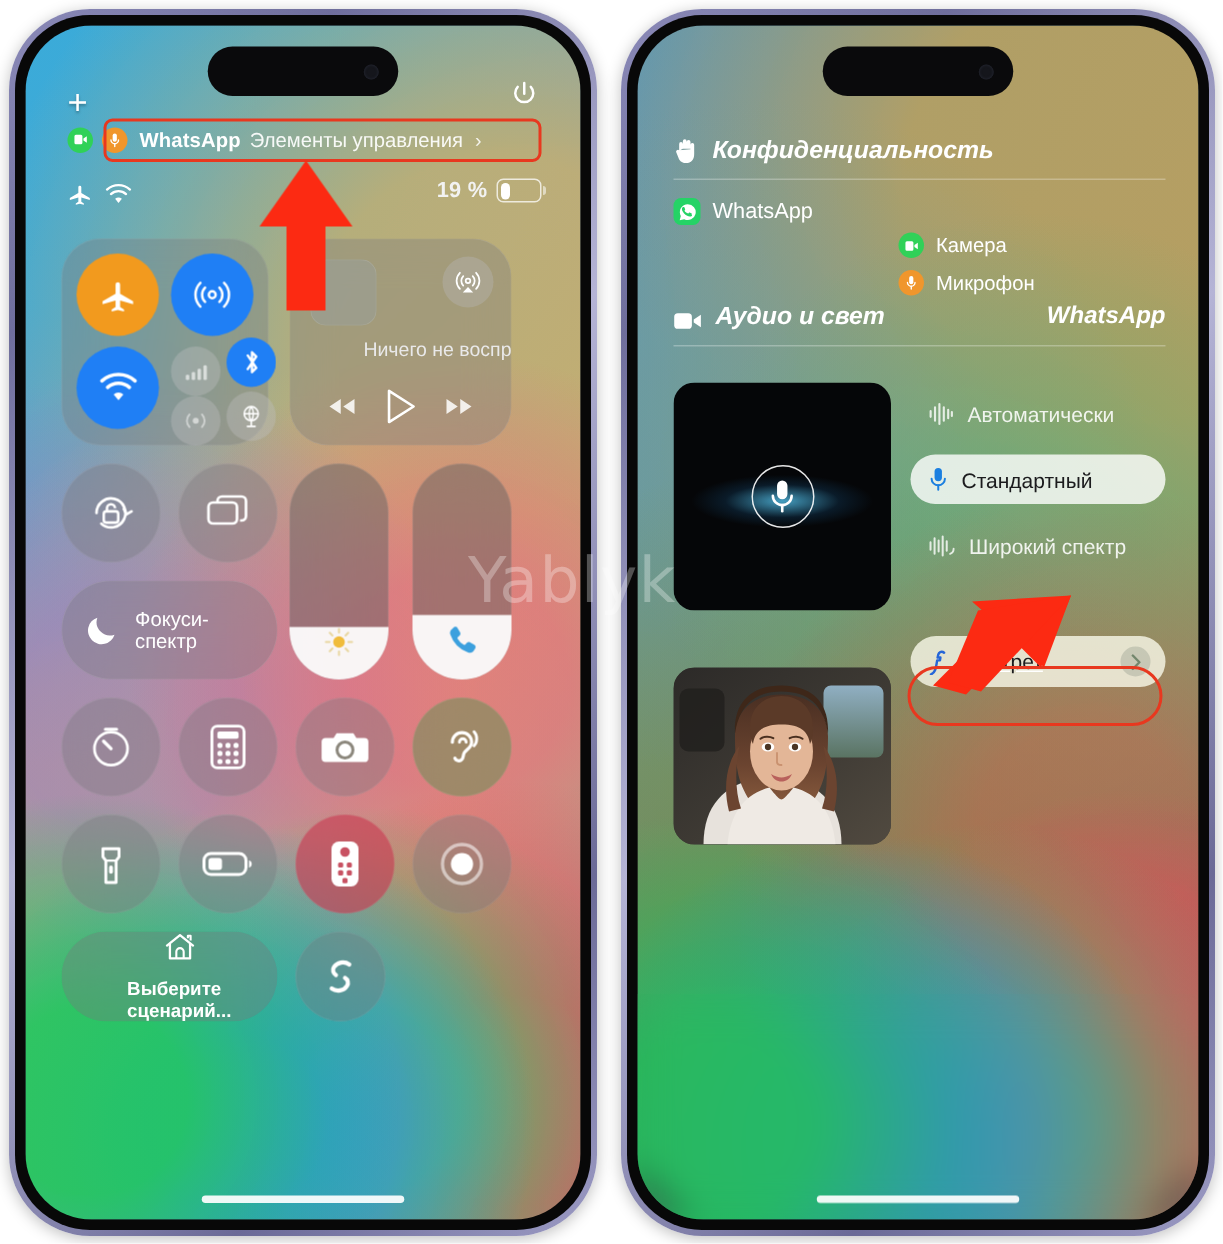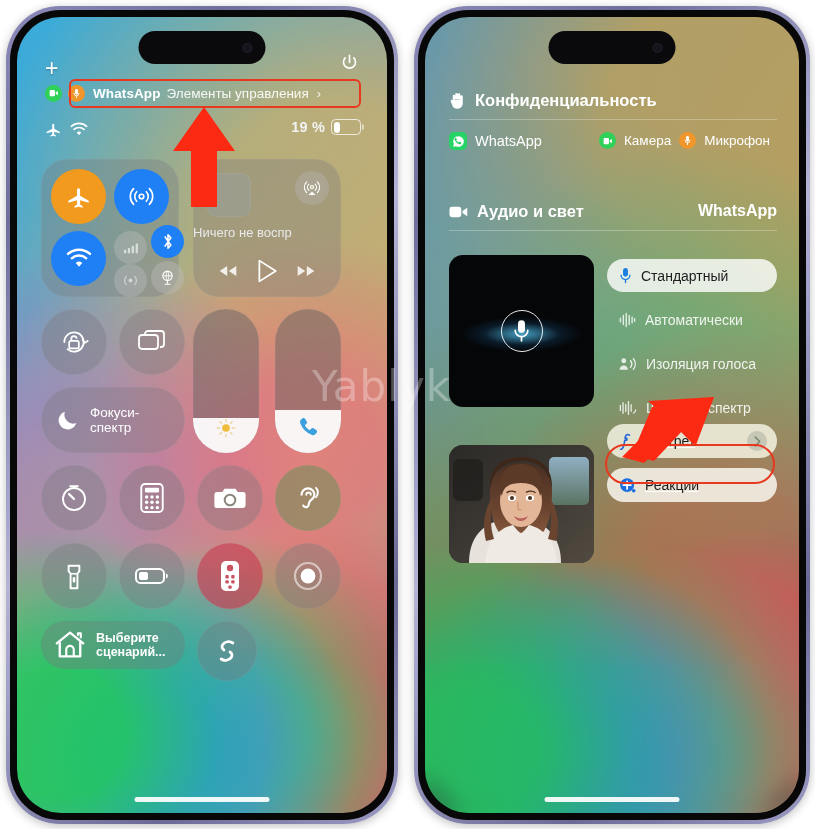--- a/index.html
+++ b/index.html
@@ -103,57 +103,57 @@
   .c-on-orange{background:#f29a1e;}
   .c-on-blue{background:#1f7ff5;}
   .c-off{background:rgba(190,190,195,.36);}
   .c-bt{background:#1f7ff5;}
 
   .media{left:152px;top:0;width:148px;height:138px;}
   .media .art{position:absolute;left:14px;top:14px;width:44px;height:44px;border-radius:10px;
               background:rgba(150,160,170,.35);box-shadow:inset 0 0 0 .5px rgba(255,255,255,.12);}
   .media .airplay{position:absolute;right:12px;top:12px;width:34px;height:34px;border-radius:50%;
                   background:rgba(190,190,195,.30);display:flex;align-items:center;justify-content:center;}
-  .media .mtitle{position:absolute;left:0;right:0;top:66px;text-align:left;font-size:13px;color:#e9e9ea;}
+  .media .mtitle{position:absolute;left:0;right:0;top:66px;text-align:right;font-size:13px;color:#e9e9ea;}
   .media .mctr{position:absolute;left:0;right:0;bottom:14px;display:flex;align-items:center;justify-content:space-around;padding:0 16px;}
 
   .rot{left:0;top:150px;width:66px;height:66px;}
   .mirror{left:78px;top:150px;width:66px;height:66px;}
   .focus{left:0;top:228px;width:144px;height:66px;border-radius:33px;display:flex;align-items:center;gap:10px;padding-left:14px;box-sizing:border-box;}
   .focus .ftxt{font-size:13.5px;line-height:15px;font-weight:500;color:#fff;}
 
   .slider{position:absolute;width:66px;height:144px;border-radius:33px;overflow:hidden;
           background:rgba(90,95,95,.45);backdrop-filter:blur(14px);-webkit-backdrop-filter:blur(14px);
           box-shadow:inset 0 0 0 .5px rgba(255,255,255,.10);}
   .slider .fill{position:absolute;left:0;right:0;bottom:0;background:rgba(255,255,255,.93);}
   .slider .sic{position:absolute;left:50%;transform:translateX(-50%);bottom:14px;}
   .sl-bright{left:152px;top:150px;}
   .sl-vol{left:234px;top:150px;}
 
   .r1{top:306px;}.r2{top:384px;}
   .rb{width:66px;height:66px;}
   .x0{left:0}.x1{left:78px}.x2{left:156px}.x3{left:234px}
 
-  .home{position:absolute;left:0;top:462px;width:144px;height:48px;border-radius:30px;
+  .home{position:absolute;left:0;top:462px;width:144px;height:60px;border-radius:30px;
         background:rgba(118,118,124,.36);display:flex;align-items:center;gap:10px;padding-left:13px;box-sizing:border-box;
-        backdrop-filter:blur(14px);-webkit-backdrop-filter:blur(14px);}
+        backdrop-filter:blur(14px);flex-direction:column;-webkit-backdrop-filter:blur(14px);}
   .home .htxt{font-size:12.5px;line-height:14.5px;font-weight:700;color:#fff;}
   .shazam{left:156px;top:462px;width:60px;height:60px;}
 
   .tint-green{background:rgba(58,150,70,.38)!important;}
   .tint-red{background:rgba(205,45,75,.55)!important;}
 
   
   .sec{position:absolute;left:24px;right:22px;}
-  .sechdr{display:flex;align-items:center;gap:9px;font-size:16.5px;font-weight:700;color:#fff;}
+  .sechdr{display:flex;align-items:flex-end;gap:9px;font-size:16.5px;font-weight:700;color:#fff;font-style:italic;}
   .hrule{height:1px;background:rgba(255,255,255,.28);margin-top:9px;}
   .approw{display:flex;align-items:flex-start;margin-top:12px;}
   .appcol{width:150px;display:flex;align-items:center;gap:8px;}
   .appname{font-size:14.5px;font-weight:500;color:#fff;}
-  .usecol{display:flex;flex-direction:row;gap:8px;}
+  .usecol{display:flex;flex-direction:column;gap:8px;margin-top:23px;}
   .use{display:flex;align-items:center;gap:8px;font-size:13.5px;color:#fff;}
   .dot{width:17px;height:17px;border-radius:50%;display:flex;align-items:center;justify-content:center;flex:0 0 auto;}
   .wa-ico{width:18px;height:18px;border-radius:5px;background:#25d366;display:flex;align-items:center;justify-content:center;flex:0 0 auto;}
   .av-right{position:absolute;right:0;top:0;font-size:16px;font-weight:700;color:#fff;}
 
   .prev{position:absolute;border-radius:14px;overflow:hidden;}
   .prev.mic{left:24px;top:238px;width:145px;height:152px;
             background:radial-gradient(ellipse 58% 16% at 50% 52%, rgba(90,210,255,.75) 0%, rgba(25,90,140,.25) 45%, rgba(0,0,0,0) 72%), #050608;}
   .micglyph{position:absolute;left:50%;top:50%;transform:translate(-50%,-50%);
             width:40px;height:40px;border-radius:50%;border:1.8px solid rgba(255,255,255,.9);
@@ -526,43 +526,35 @@
           <div class="micglyph">
             <svg width="17" height="24" viewBox="0 0 12 18">
                   <rect x="3.4" y="1" width="5.2" height="9.4" rx="2.6" fill="#fff"></rect>
                   <path d="M1.3 8.6a4.7 4.7 0 0 0 9.4 0" stroke="#fff" stroke-width="1.3" fill="none" stroke-linecap="round"></path>
                   <path d="M6 13.3v3.1" stroke="#fff" stroke-width="1.3" stroke-linecap="round"></path>
                 </svg>
           </div>
         </div>
 
         <div class="optcol mic-opts">
+          <div class="opt">
+            <svg width="17" height="16" viewBox="0 0 18 16">
+              <g stroke="rgba(255,255,255,.8)" stroke-width="1.5" stroke-linecap="round">
+                <path d="M1.5 6v4M4.6 3.2v9.6M7.7 1v14M10.8 3.2v9.6M13.9 5v6M16.5 6.6v2.8"></path>
+              </g>
+            </svg>
+            <span class="olabel">Автоматически</span>
+          </div>
           <div class="opt sel">
             <svg width="13" height="17" viewBox="0 0 12 18">
                   <rect x="3.4" y="1" width="5.2" height="9.4" rx="2.6" fill="#1b7fe0"></rect>
                   <path d="M1.3 8.6a4.7 4.7 0 0 0 9.4 0" stroke="#1b7fe0" stroke-width="1.4" fill="none" stroke-linecap="round"></path>
                   <path d="M6 13.3v3.1" stroke="#1b7fe0" stroke-width="1.4" stroke-linecap="round"></path>
                 </svg>
             <span class="olabel">Стандартный</span>
-          </div>
-          <div class="opt">
-            <svg width="17" height="16" viewBox="0 0 18 16">
-              <g stroke="rgba(255,255,255,.8)" stroke-width="1.5" stroke-linecap="round">
-                <path d="M1.5 6v4M4.6 3.2v9.6M7.7 1v14M10.8 3.2v9.6M13.9 5v6M16.5 6.6v2.8"></path>
-              </g>
-            </svg>
-            <span class="olabel">Автоматически</span>
-          </div>
-          <div class="opt">
-            <svg width="18" height="16" viewBox="0 0 19 16">
-              <circle cx="5" cy="4.5" r="2.6" fill="rgba(255,255,255,.82)"></circle>
-              <path d="M0.6 14.2c0-2.8 2-4.5 4.4-4.5s4.4 1.7 4.4 4.5z" fill="rgba(255,255,255,.82)"></path>
-              <path d="M12.2 4.6a5.4 5.4 0 0 1 0 6.8M15.2 2.4a9 9 0 0 1 0 11.2" fill="none" stroke="rgba(255,255,255,.82)" stroke-width="1.5" stroke-linecap="round"></path>
-            </svg>
-            <span class="olabel">Изоляция голоса</span>
           </div>
           <div class="opt">
             <svg width="18" height="16" viewBox="0 0 20 16">
               <g stroke="rgba(255,255,255,.8)" stroke-width="1.5" stroke-linecap="round">
                 <path d="M1.5 5.2v5.6M4.5 2.2v11.6M7.5 4v8M10.5 1v14M13.5 4.4v7.2"></path>
               </g>
               <path d="M16 13.8c1.6-.6 2.6-2 2.6-3.8" fill="none" stroke="rgba(255,255,255,.8)" stroke-width="1.4" stroke-linecap="round"></path>
             </svg>
             <span class="olabel">Широкий спектр</span>
           </div>
@@ -612,28 +604,20 @@
             <svg width="14" height="17" viewBox="0 0 14 18">
               <path d="M10.6 2.3c-1-.9-2.6-1-3.5.1-.7.8-.9 2-1.1 3.3H8l-.3 2H5.7c-.4 2.6-.8 5.3-1.5 7-.6 1.4-1.6 2.4-2.9 2.8" fill="none" stroke="#2566d8" stroke-width="1.7" stroke-linecap="round" stroke-linejoin="round"></path>
             </svg>
             <span class="olabel">Портрет</span>
             <span class="chev">
               <svg width="7" height="11" viewBox="0 0 7 11">
                     <path d="M1.2 1l4.4 4.5-4.4 4.5" stroke="rgba(70,100,70,.65)" stroke-width="1.6" fill="none" stroke-linecap="round" stroke-linejoin="round"></path>
                   </svg>
             </span>
           </div>
-          <div class="opt vid" style="background:rgba(248,246,238,.86)">
-            <svg width="17" height="17" viewBox="0 0 18 18">
-              <circle cx="8.6" cy="8.6" r="7.4" fill="#1b6fe0"></circle>
-              <path d="M8.6 4.6v8M4.6 8.6h8" stroke="#fff" stroke-width="1.9" stroke-linecap="round"></path>
-              <circle cx="15.6" cy="14.6" r="1.9" fill="#1b6fe0"></circle>
-            </svg>
-            <span class="olabel">Реакции</span>
-          </div>
         </div>
 
         <div class="redbox" style="left:180px;top:427px;width:170px;height:40px;border-radius:20px;"></div>
 
         <svg class="arrow" style="left:193px;top:378px;width:100px;height:72px;" viewBox="0 0 100 72">
           <path d="M96 2 L30 6 L46 20 L4 62 L26 68 L60 34 L76 50 Z" fill="#fc2a12"></path>
           <path d="M96 2 L58 30 L78 50 Z" fill="#fc2a12"></path>
           <path d="M96 2 L34 12 L14 60 L36 66 Z" fill="#fc2a12"></path>
         </svg>
 

